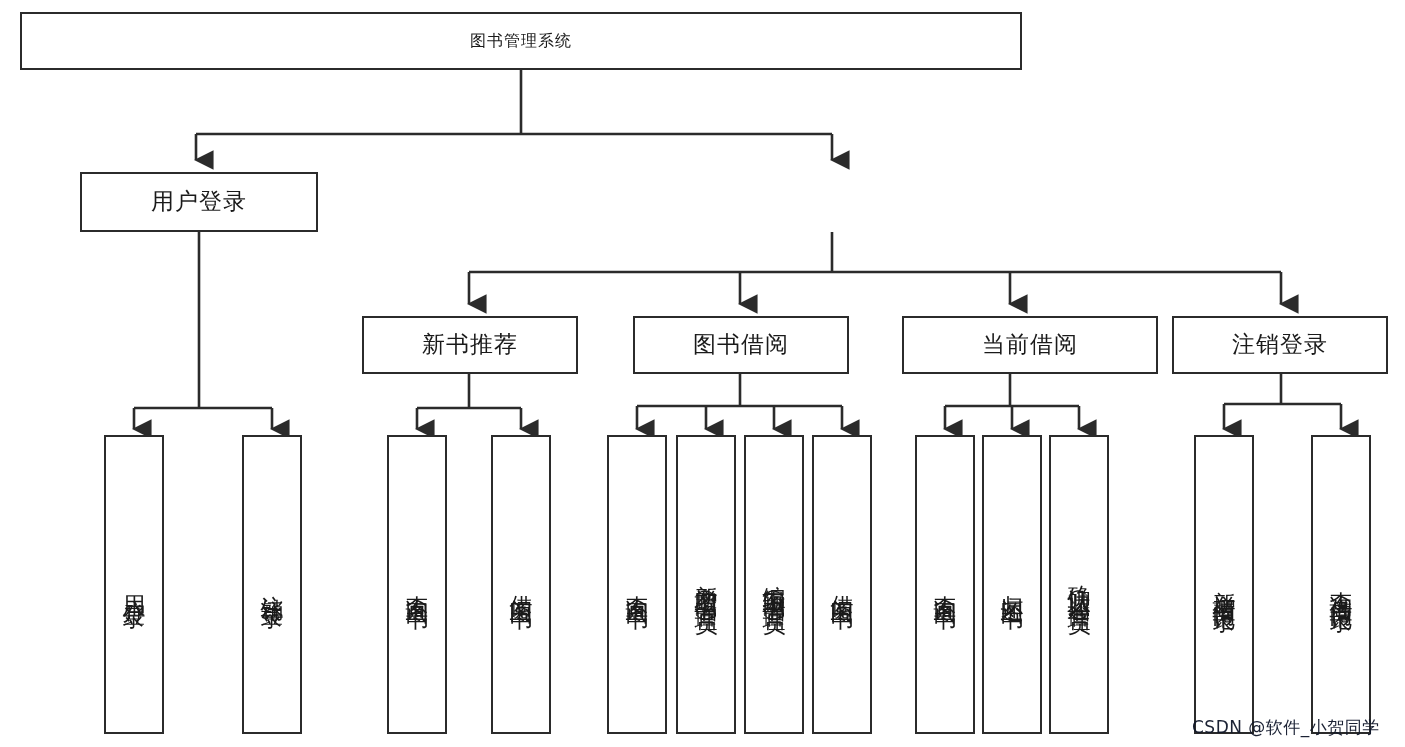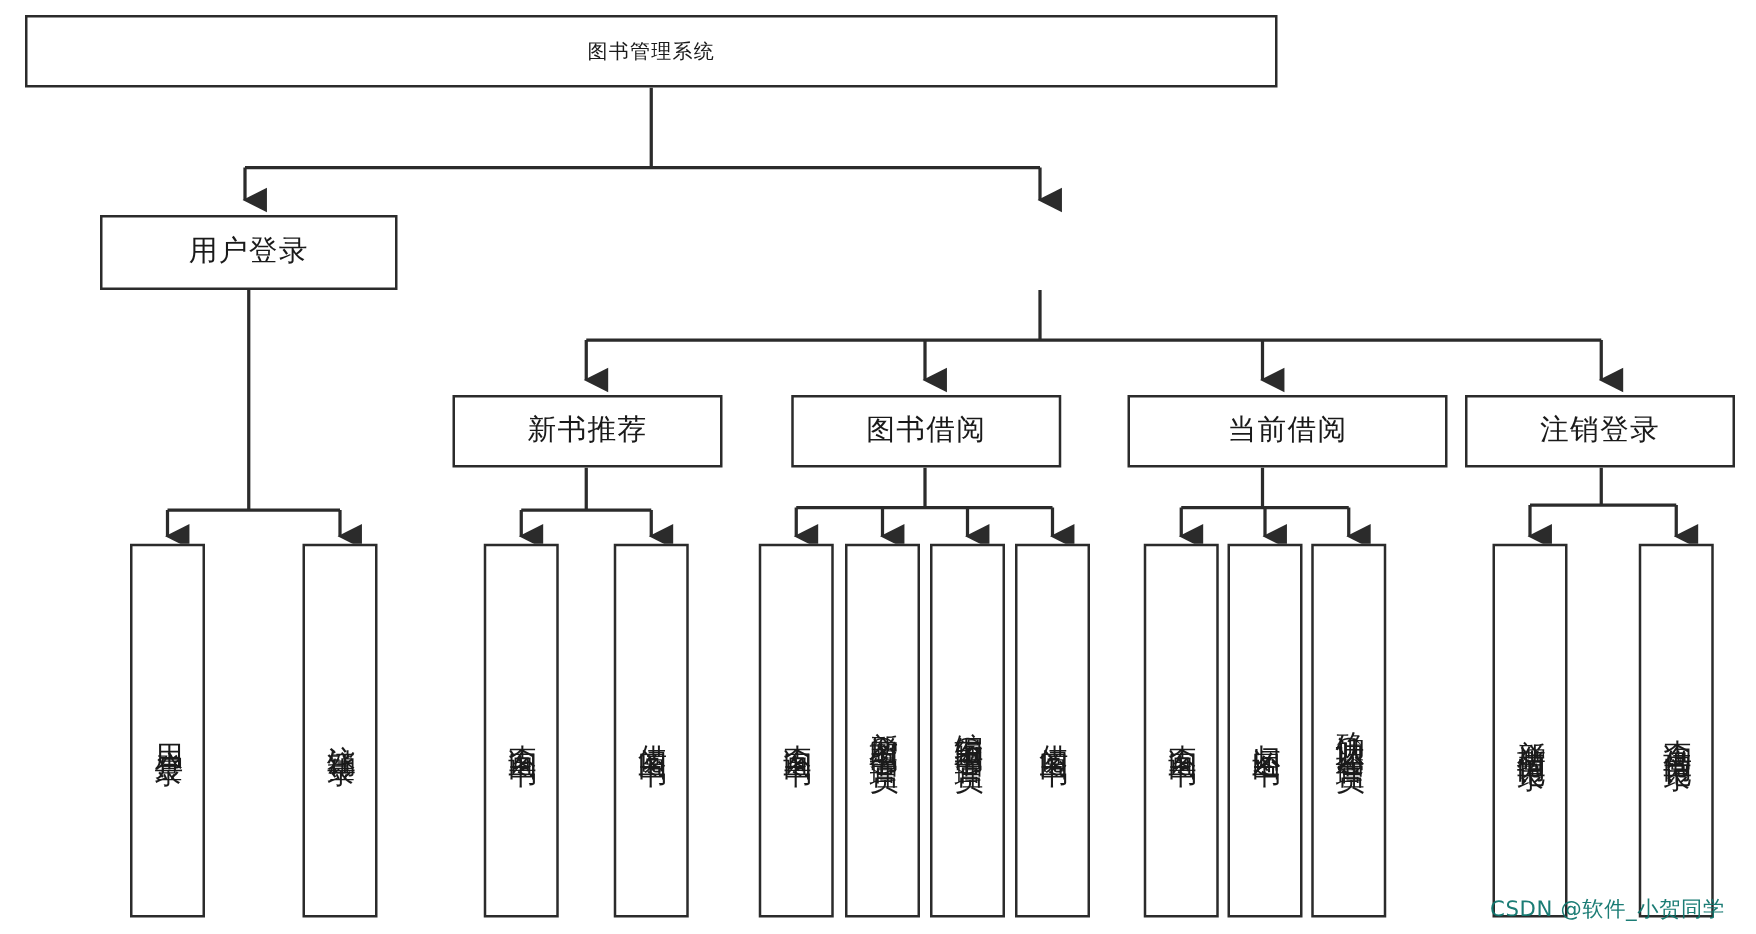--- a/index.html
+++ b/index.html
@@ -51,21 +51,21 @@
     writing-mode: vertical-rl;
     text-orientation: upright;
     letter-spacing: 4px;
     line-height: 1;
   }
   .node.root .node-label {
     font-size: 16px;
   }
   .watermark {
     position: absolute;
-    color: #0f766e;
+    color: #0f172a;
     font-size: 17px;
     letter-spacing: 0.5px;
     white-space: nowrap;
     z-index: 3;
     opacity: 0.95;
     text-align: center;
   }
 </style>
 </head>
 <body>

